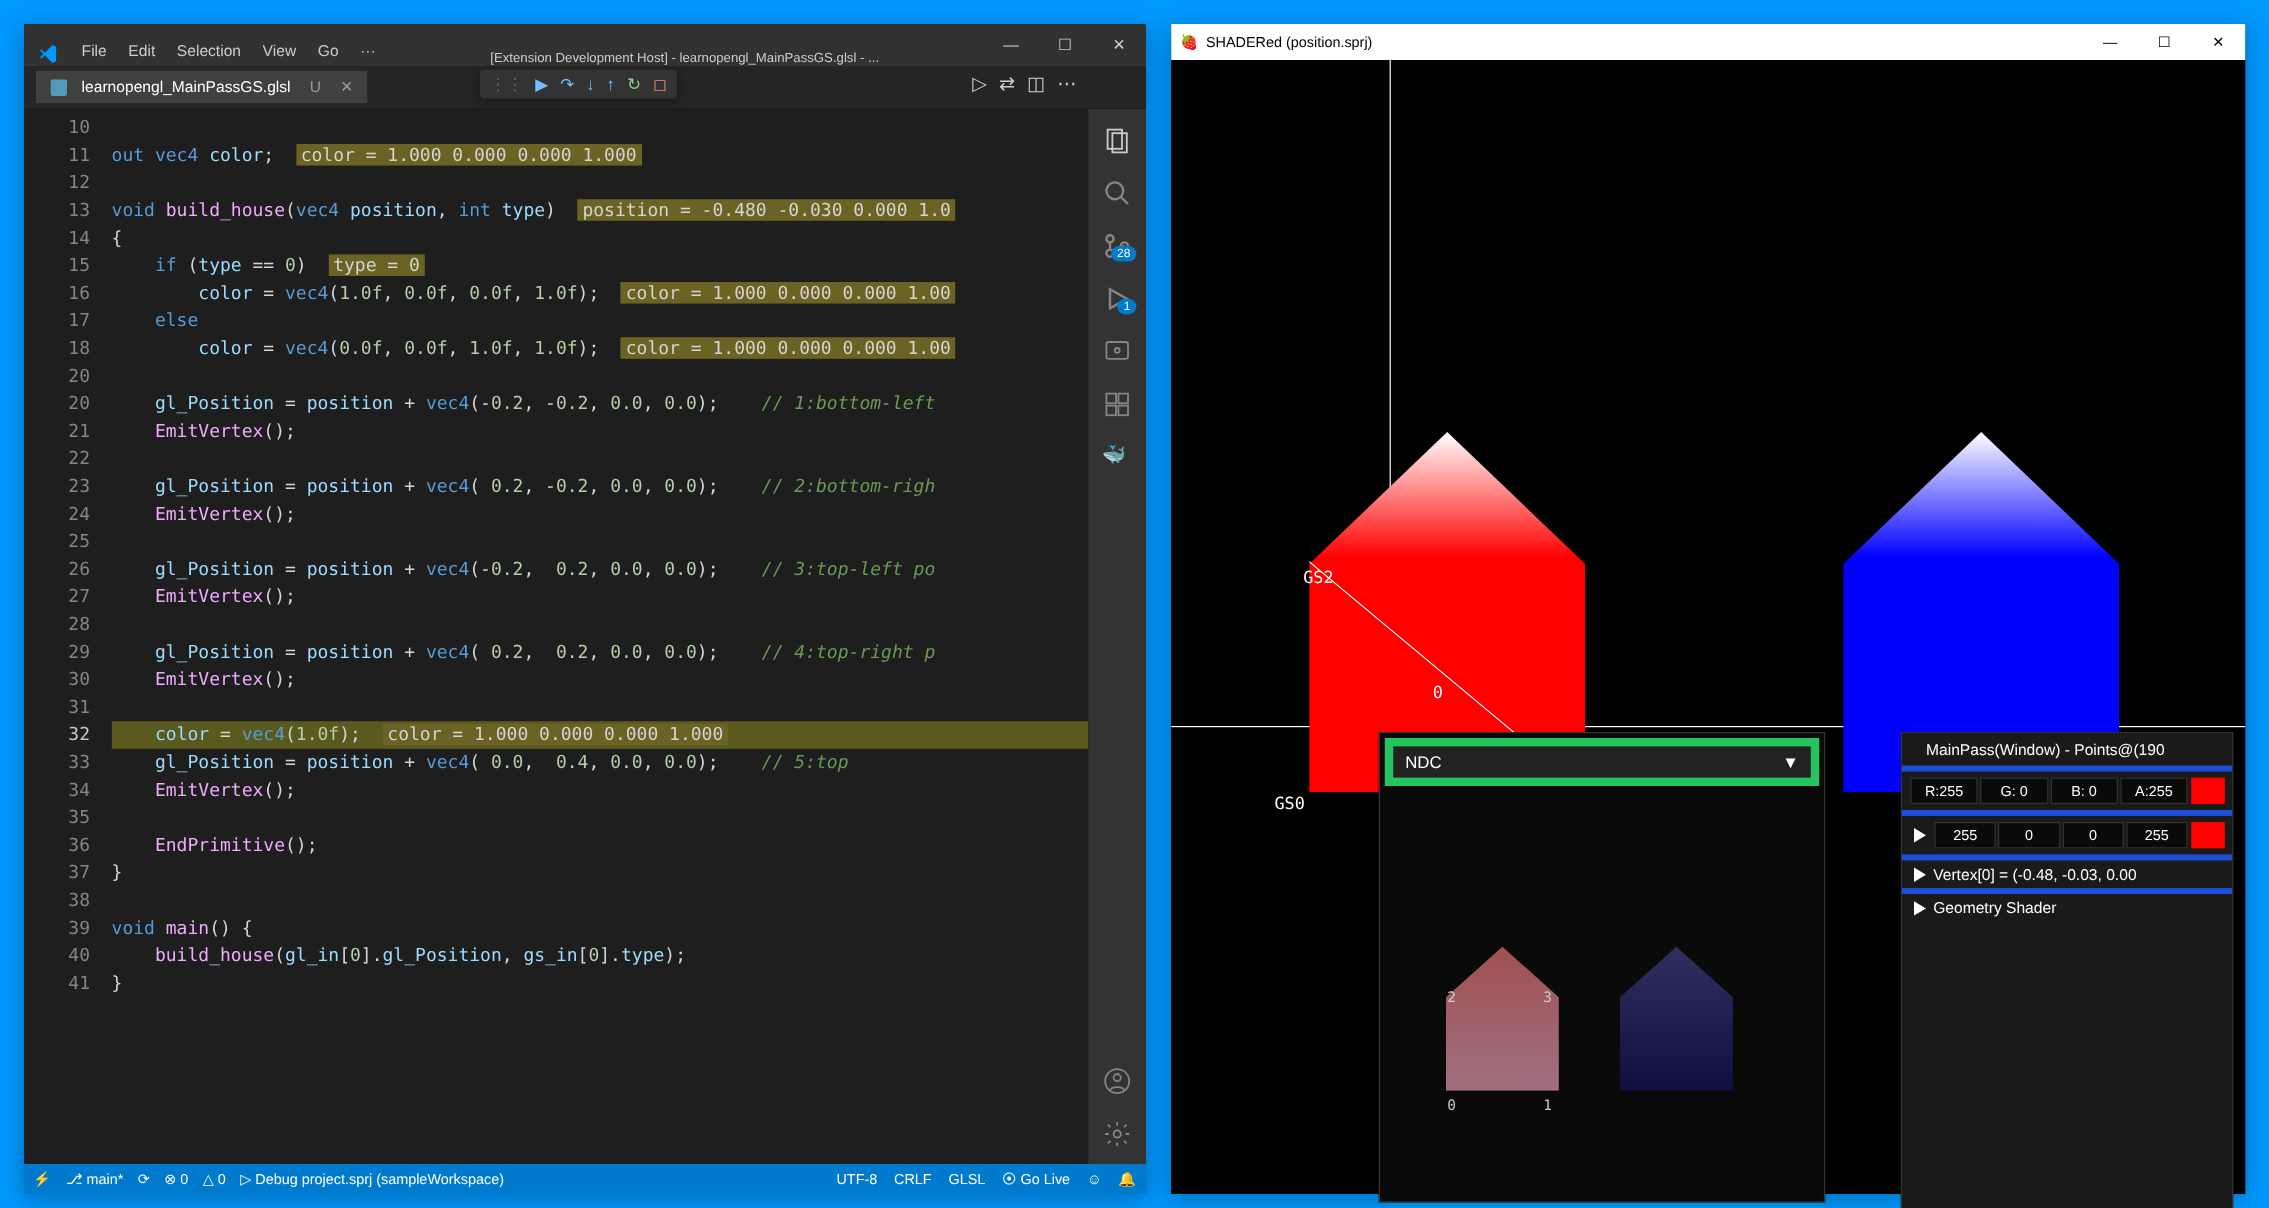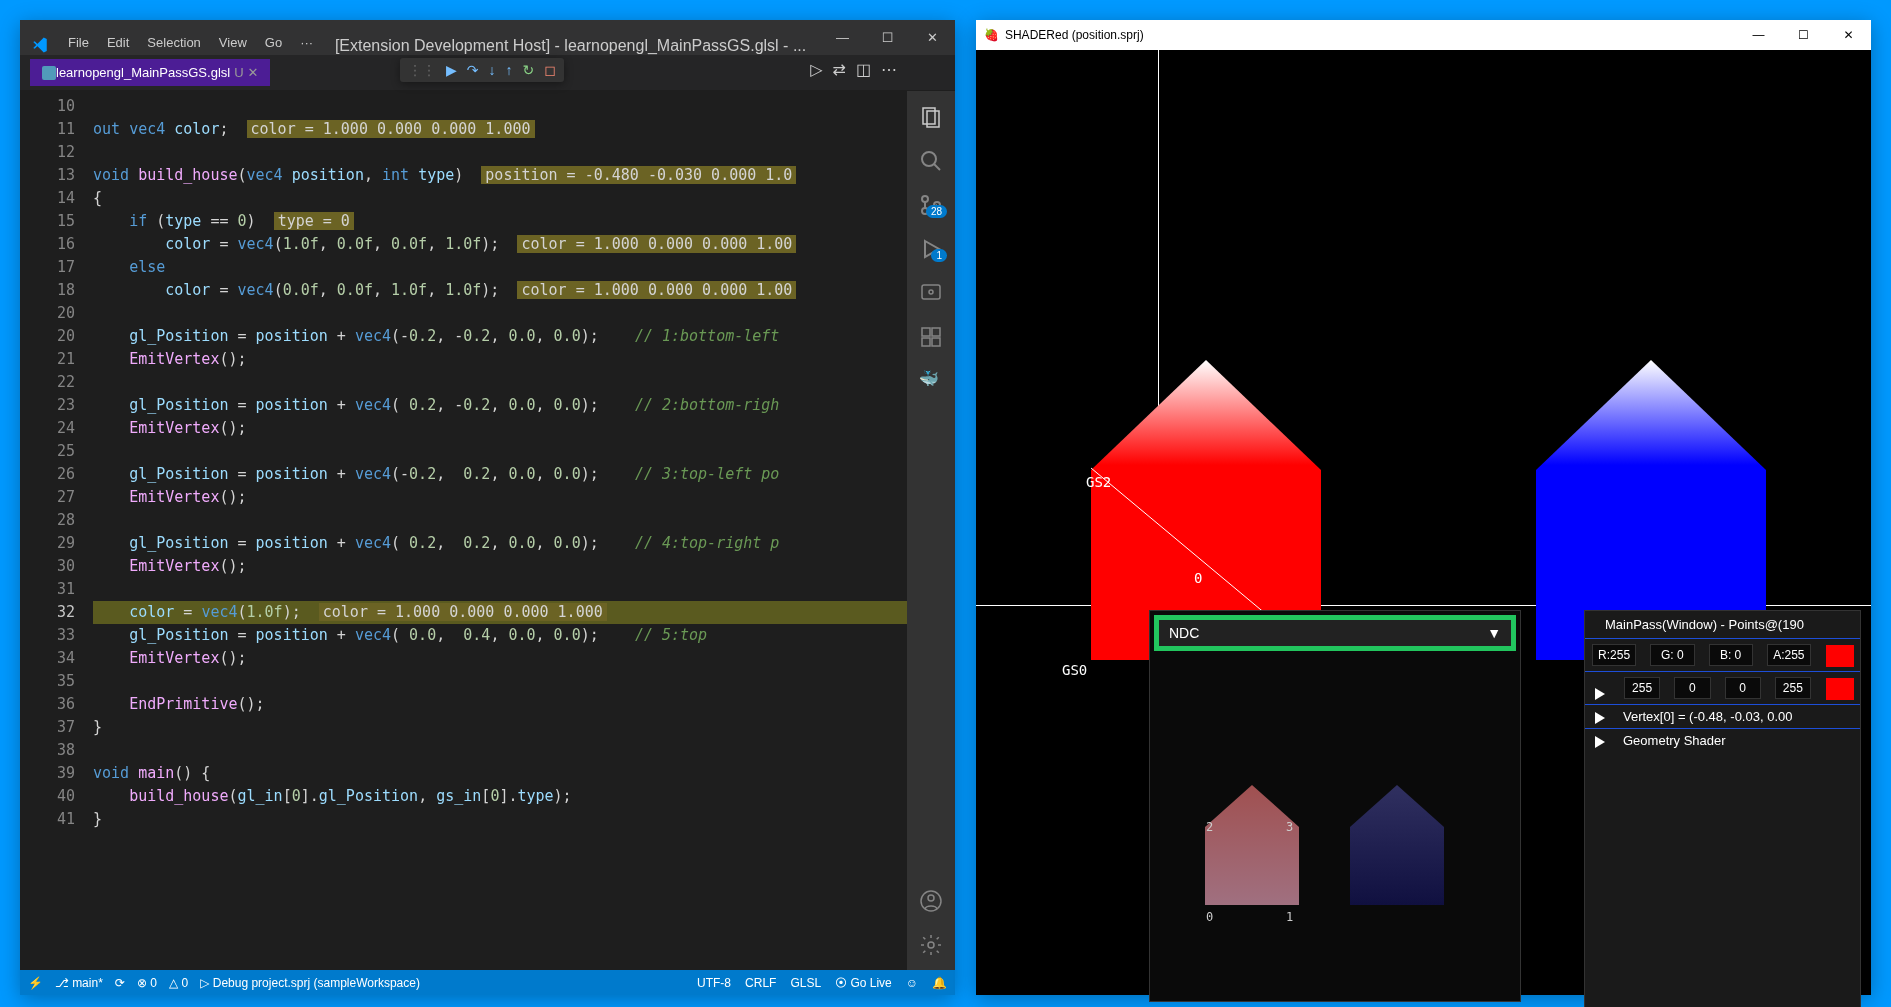--- a/index.html
+++ b/index.html
@@ -3,25 +3,25 @@
 <meta charset="utf-8">
 <style>
 body{margin:0;padding:0;background:#0099ff;font-family:'Segoe UI',Arial,sans-serif;overflow:hidden;width:1891px;height:1007px;position:relative}
 .window{position:absolute;background:#1e1e1e;box-shadow:0 4px 20px rgba(0,0,0,0.3)}
 
 .vscode{left:20px;top:20px;width:935px;height:975px;background:#252526}
 .vs-titlebar{height:35px;background:#323233;display:flex;align-items:flex-end;color:#ccc;font-size:13px}
 .vs-logo{width:20px;height:20px;margin:0 10px;display:inline-flex;align-items:center;justify-content:center}
 .vs-menu{display:flex;gap:2px}
 .vs-menu span{padding:5px 8px;cursor:pointer}
-.vs-title{flex:1;text-align:center;font-size:16px;color:#ccc}
+.vs-title{flex:1;text-align:center;font-size:11px;color:#ccc}
 .vs-winctrl{display:flex}
 .vs-winctrl div{width:45px;height:35px;display:flex;align-items:center;justify-content:center;color:#ccc}
 .vs-toolbar{height:35px;background:#252526;display:flex;align-items:center;padding:0 10px;gap:8px;border-bottom:1px solid #1e1e1e}
-.tab{background:#4c1d95;padding:6px 12px;display:flex;align-items:center;gap:0;font-size:13px;color:#fff}
+.tab{background:#404040;padding:6px 12px;display:flex;align-items:center;gap:12px;font-size:13px;color:#fff}
 .tab-mod{color:#999;margin-left:4px}
 .tab-close{color:#999;margin-left:4px}
 .debug-controls{position:absolute;left:380px;top:38px;background:#333;padding:4px 8px;border-radius:3px;display:flex;gap:10px;align-items:center;box-shadow:0 2px 8px rgba(0,0,0,0.4)}
 .debug-controls span{color:#ccc;font-size:14px}
 .vs-body{display:flex;height:calc(100% - 95px)}
 .gutter{width:55px;background:#1e1e1e;color:#858585;font-family:'Consolas',monospace;font-size:15px;text-align:right;padding-top:4px;padding-right:18px;line-height:23px}
 .gutter div{height:23px}
 .editor{flex:1;background:#1e1e1e;font-family:'Consolas',monospace;font-size:15px;color:#d4d4d4;padding-top:4px;line-height:23px;white-space:pre;overflow:hidden}
 .editor div{height:23px}
 .kw{color:#569cd6}
@@ -43,24 +43,24 @@
 .sh-titlebar{height:30px;background:#fff;display:flex;align-items:center;font-size:12px;color:#000;padding-left:8px}
 .sh-winctrl{margin-left:auto;display:flex}
 .sh-winctrl div{width:45px;height:30px;display:flex;align-items:center;justify-content:center;color:#000}
 .sh-viewport{position:relative;width:100%;height:calc(100% - 30px);background:#000}
 .crosshair-h{position:absolute;left:0;right:0;height:1px;background:#fff;top:555px}
 .crosshair-v{position:absolute;top:0;bottom:0;width:1px;background:#fff;left:182px}
 .house-red{position:absolute}
 .house-blue{position:absolute}
 .gs-label{position:absolute;color:#fff;font-size:14px;font-family:monospace}
 .ndc-panel{position:absolute;left:173px;top:560px;width:370px;height:390px;background:#0a0a0a;border:1px solid #333}
-.ndc-drop{background:#222;padding:5px 10px;color:#fff;font-size:14px;display:flex;justify-content:space-between;align-items:center;border:5px solid #22c55e;margin:4px}
+.ndc-drop{background:#222;padding:5px 10px;color:#fff;font-size:14px;display:flex;justify-content:space-between;align-items:center;border:7px solid #22c55e;margin:4px}
 .pixel-panel{position:absolute;right:10px;top:560px;width:275px;background:#1a1a1a;border:1px solid #333;color:#fff;font-size:13px}
 .pixel-header{background:#1a1a1a;padding:6px 20px;white-space:nowrap;overflow:hidden}
-.pixel-row{display:flex;align-items:flex-end;padding:4px 6px;gap:12px;border-top:1px solid #1d4ed8}
+.pixel-row{display:flex;align-items:center;padding:4px 6px;gap:0;border-top:5px solid #1d4ed8}
 .pixel-cell{flex:1;text-align:center;padding:3px;background:#0a0a0a;margin:1px;border:1px solid #333;font-size:12px}
 .color-sw{width:28px;height:22px;margin-left:2px}
 .play-tri{width:0;height:0;border-left:10px solid #fff;border-top:6px solid transparent;border-bottom:6px solid transparent;margin-right:6px;margin-left:4px}
 .mini-label{position:absolute;color:#ccc;font-size:12px;font-family:monospace}
 </style>
 </head>
 <body>
 
 <div class="window vscode">
   <div class="vs-titlebar">

